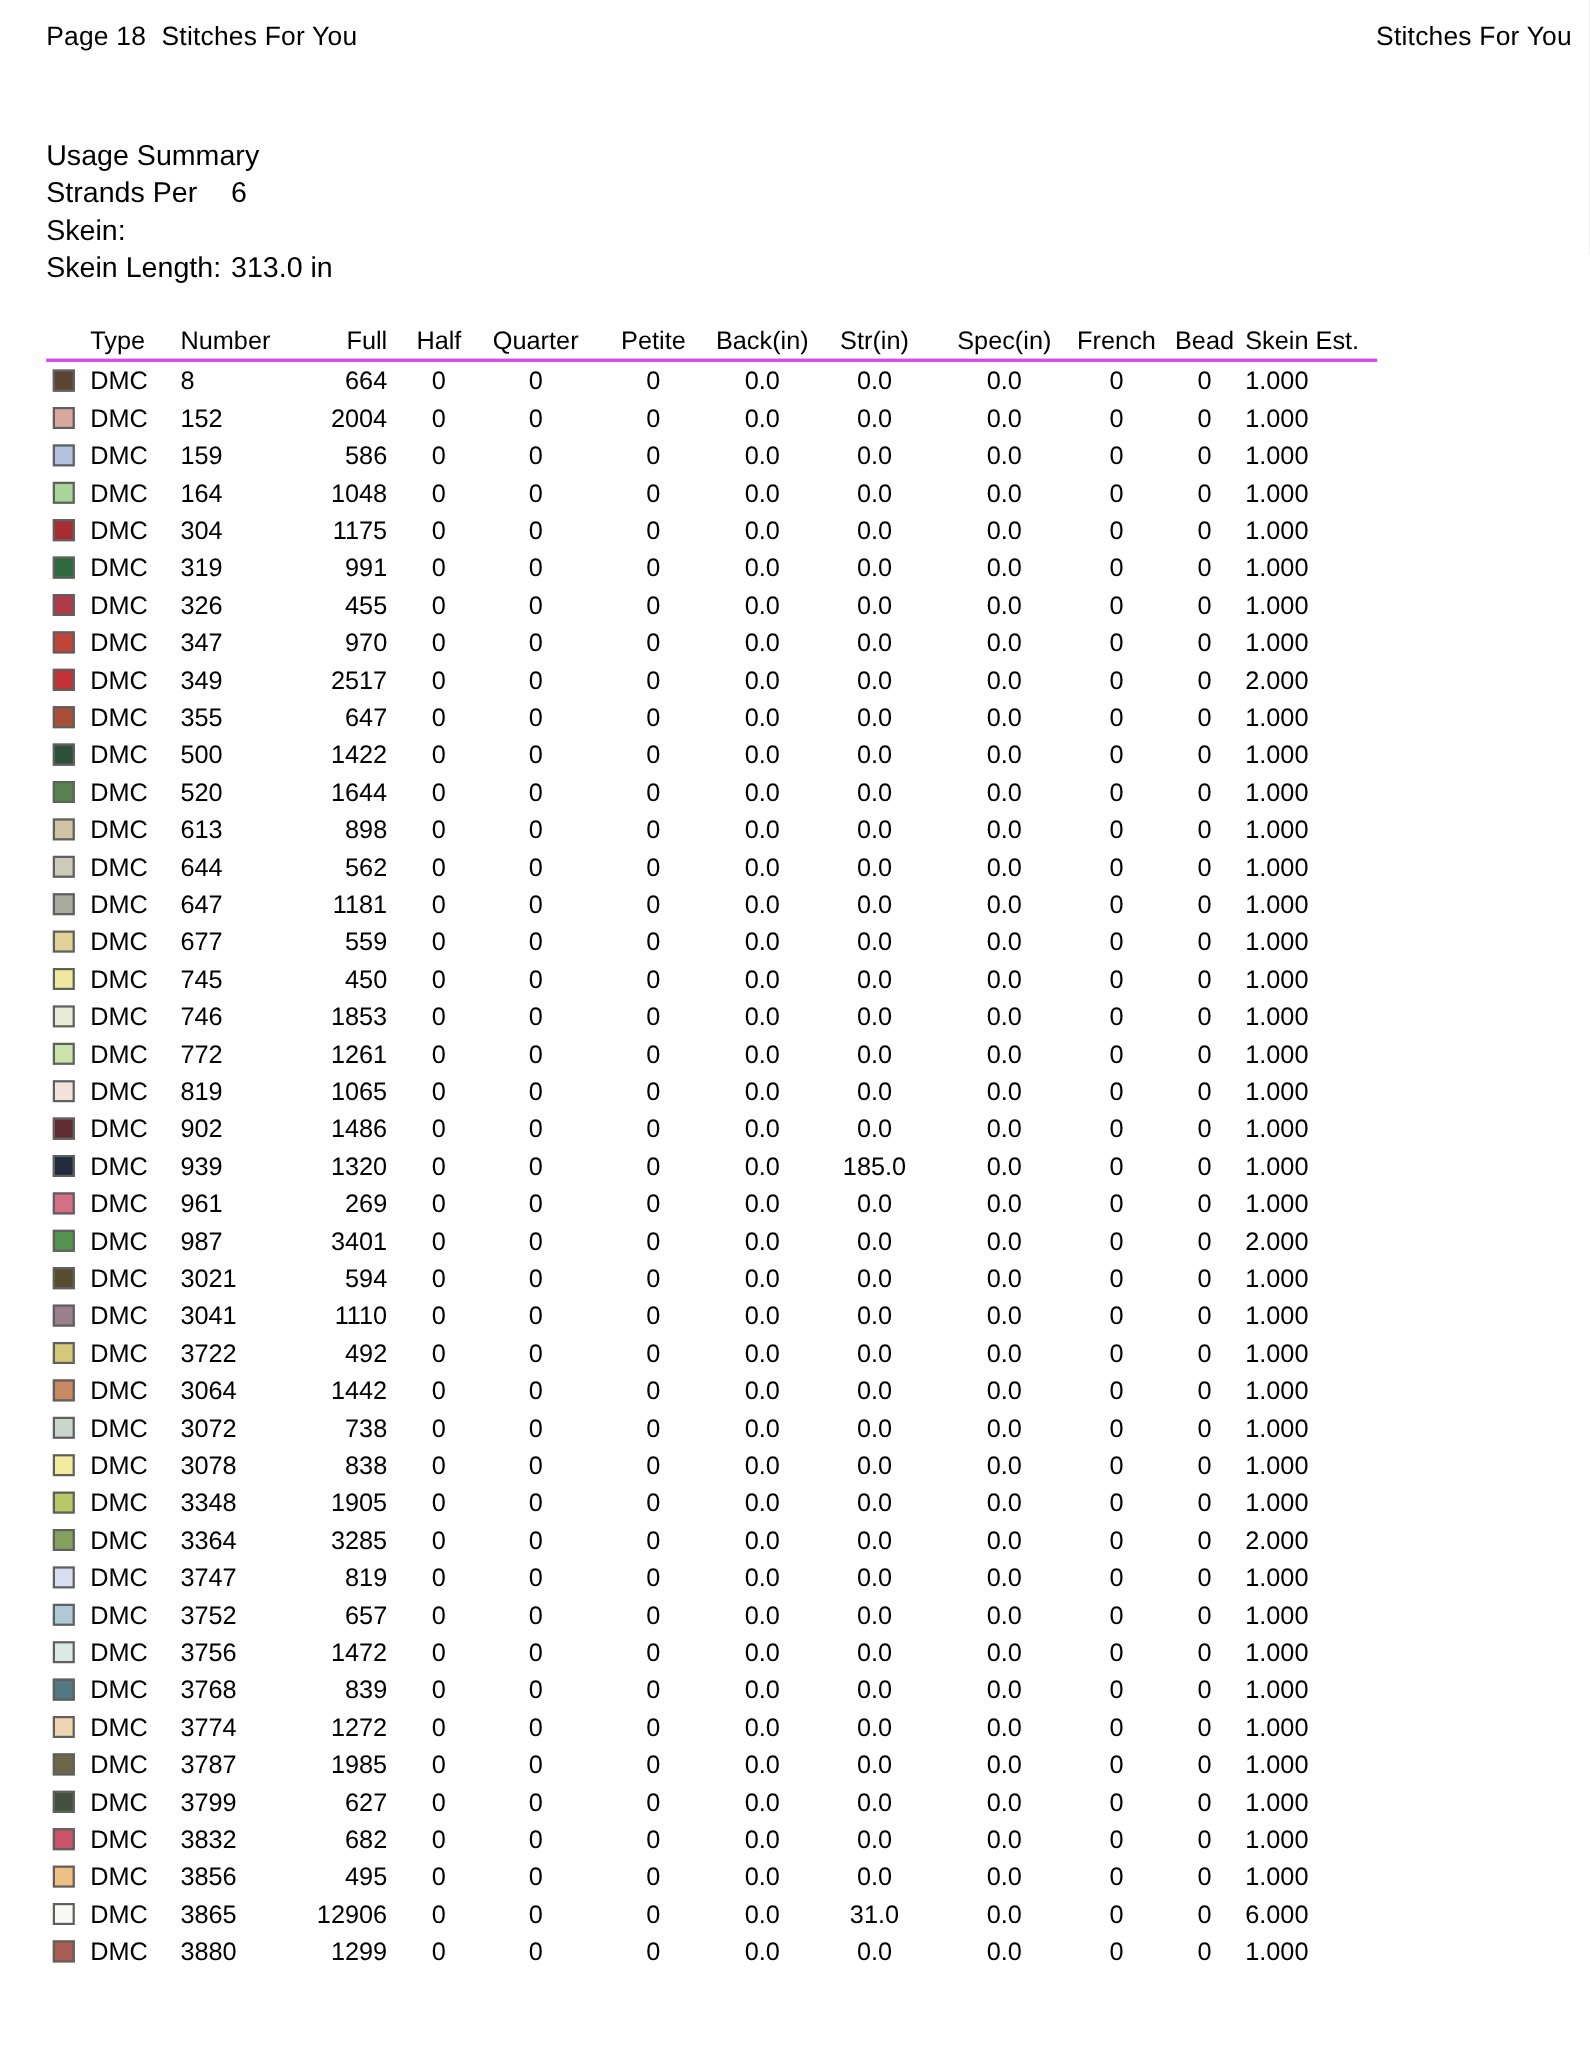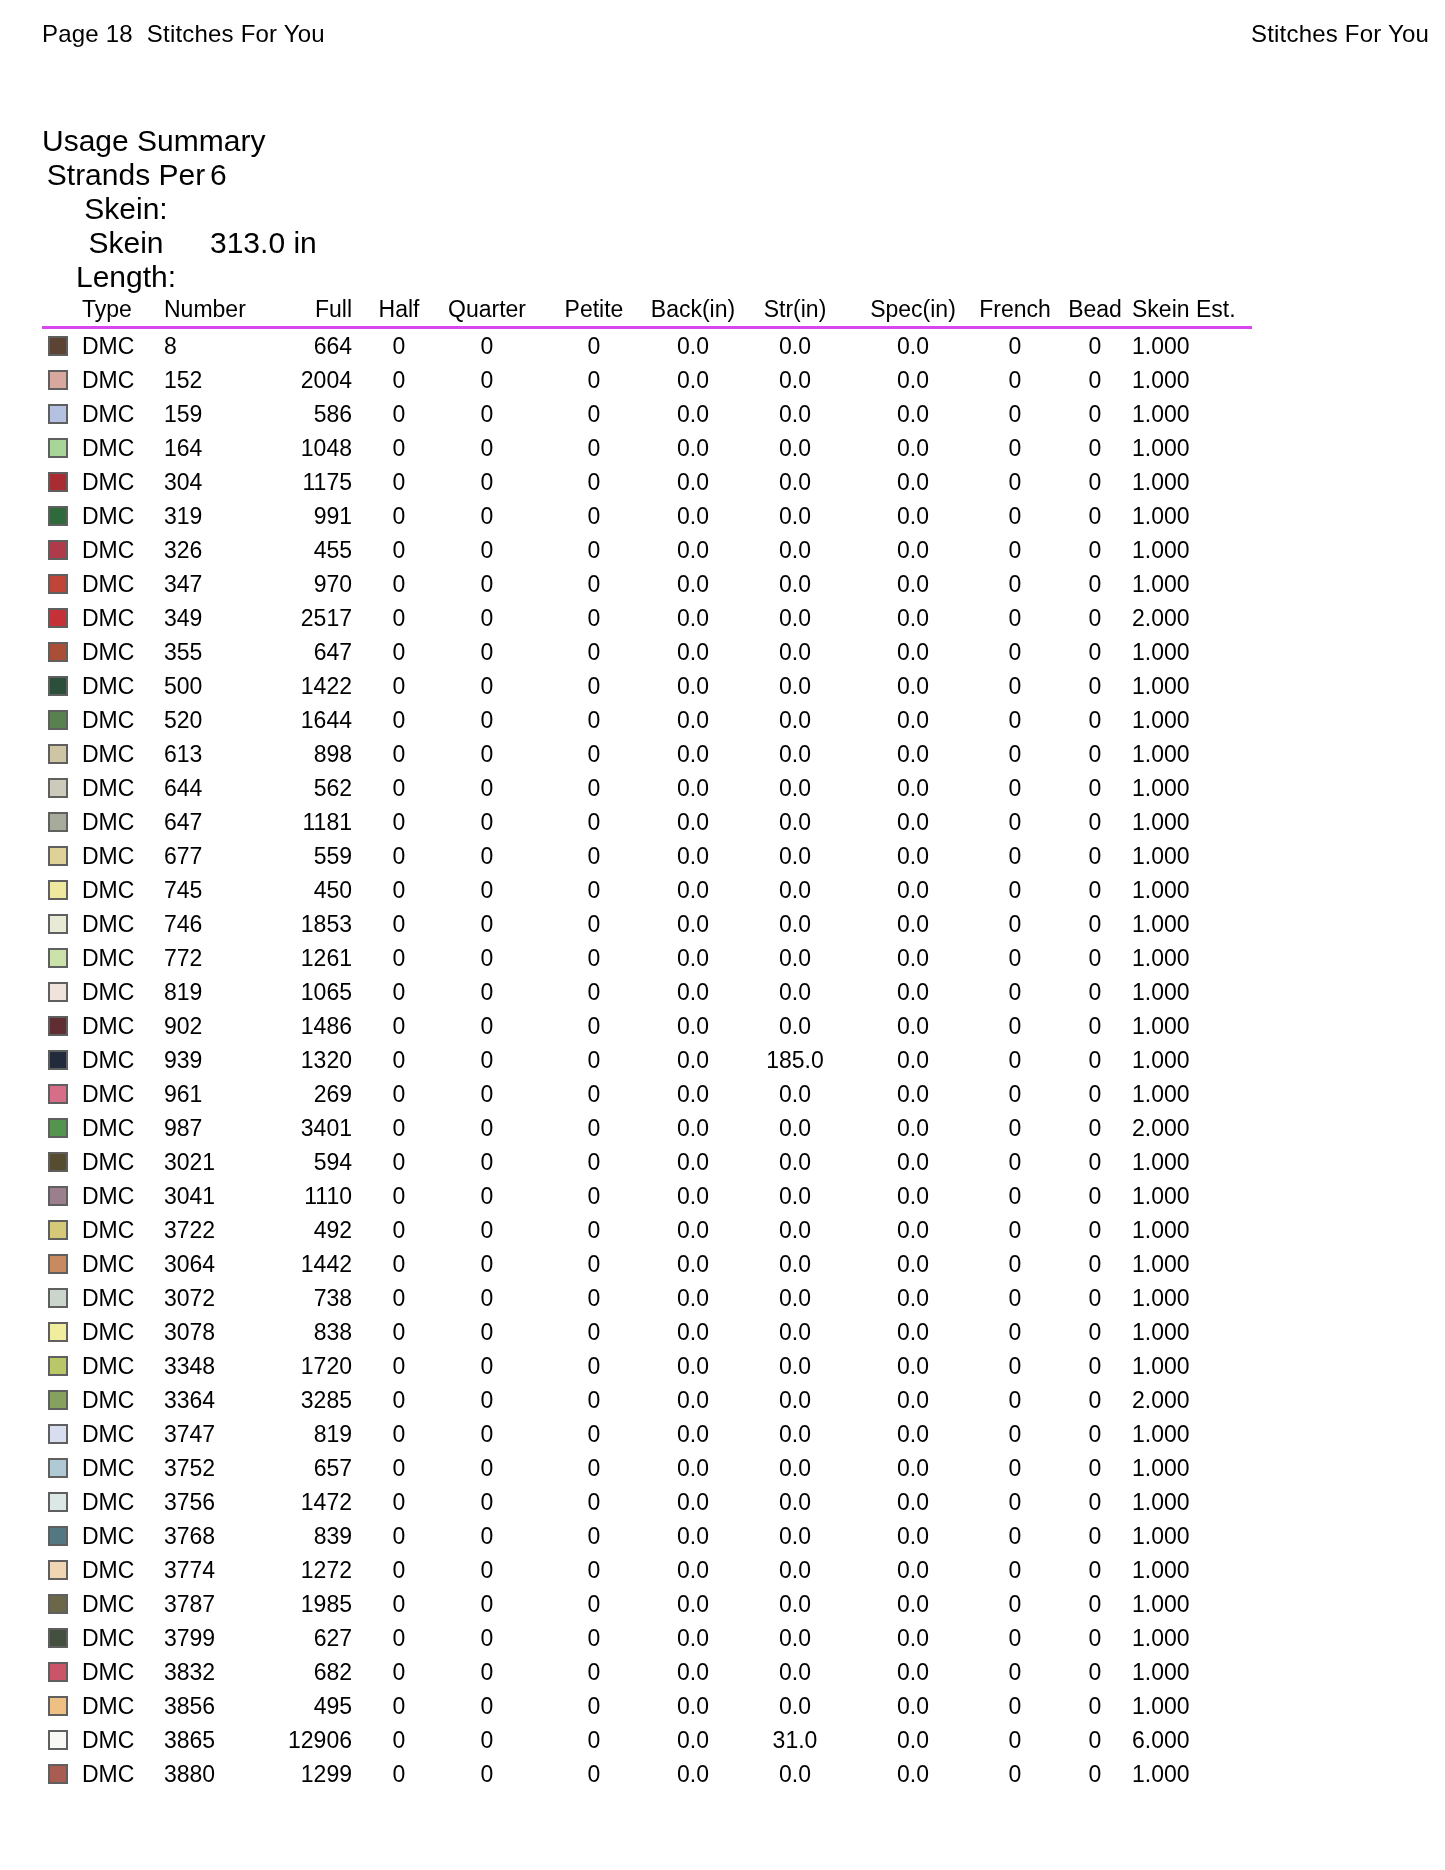--- a/index.html
+++ b/index.html
@@ -10,21 +10,21 @@
     font-family:"Liberation Sans","DejaVu Sans",sans-serif;
     color:#000000;
     overflow:hidden;
   }
   
   .hdr-left{position:absolute;left:42px;top:20px;font-size:24px;letter-spacing:.2px;white-space:nowrap;}
   .hdr-left .page-num{margin-right:14px;}
   .hdr-right{position:absolute;right:16px;top:20px;font-size:24px;letter-spacing:.2px;white-space:nowrap;}
 
   
-  .summary{position:absolute;left:42px;top:124px;font-size:30px;line-height:34px;text-align:center;}
+  .summary{position:absolute;left:42px;top:124px;font-size:26px;line-height:34px;}
   .summary .s-row{display:flex;}
   .summary .s-label{width:168px;}
   .summary .s-value{padding-left:0px;}
 
   
   .table{position:absolute;left:42px;top:292px;width:1210px;font-size:23px;}
   .tr{display:grid;grid-template-columns:34px 82px 92px 112px 74px 102px 112px 86px 118px 118px 86px 74px 120px;align-items:center;}
   .thead{height:34px;border-bottom:3px solid #d946ef;}
   .tbody .tr{height:34px;}
   .td,.th{white-space:nowrap;overflow:visible;}
@@ -589,21 +589,21 @@
       <div class="td a-center">0</div>
       <div class="td a-center">0</div>
       <div class="td c-skein">1.000</div>
     </div>
         <div class="tr">
       <div class="td c-swatch">
             <span class="swatch" style="background: rgb(185, 199, 104);"></span>
           </div>
       <div class="td a-left">DMC</div>
       <div class="td a-left">3348</div>
-      <div class="td a-right">1720</div>
+      <div class="td a-right">1905</div>
       <div class="td a-center">0</div>
       <div class="td a-center">0</div>
       <div class="td a-center">0</div>
       <div class="td a-center">0.0</div>
       <div class="td a-center">0.0</div>
       <div class="td a-center">0.0</div>
       <div class="td a-center">0</div>
       <div class="td a-center">0</div>
       <div class="td c-skein">1.000</div>
     </div>

